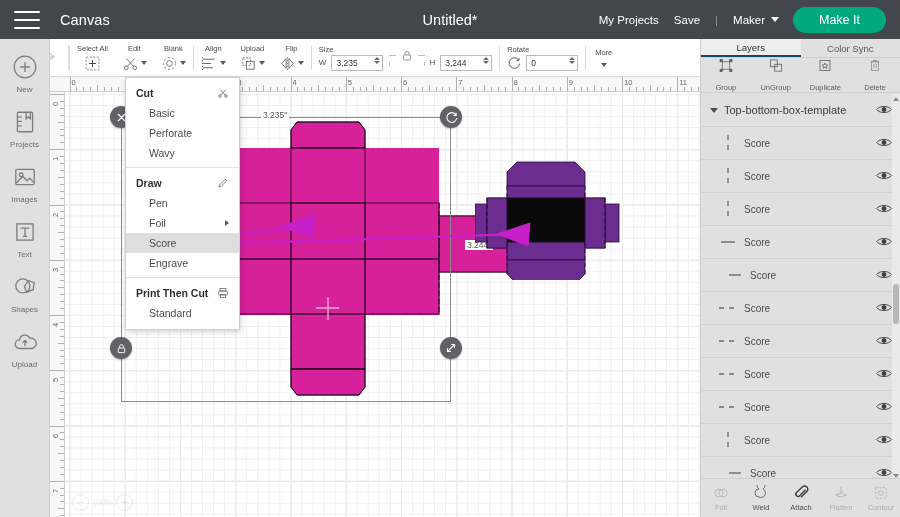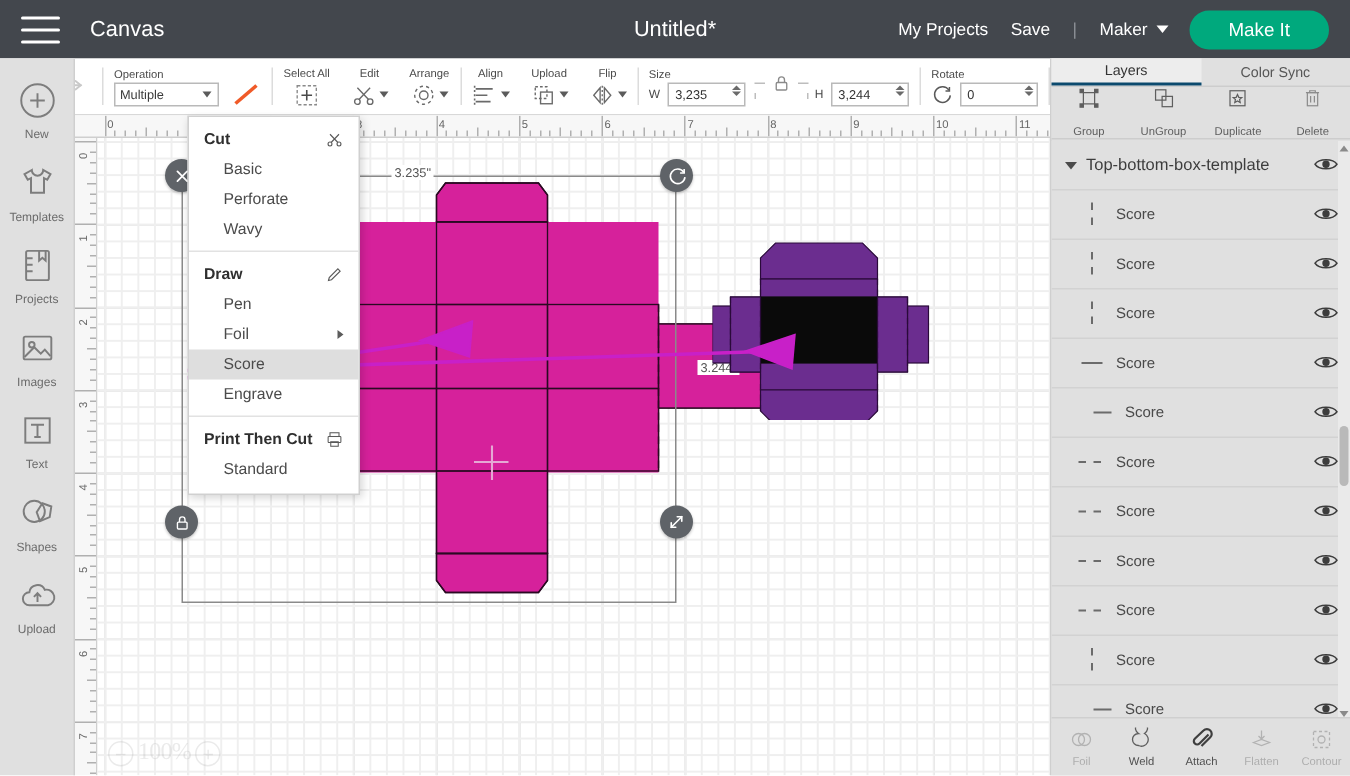--- a/index.html
+++ b/index.html
@@ -130,21 +130,21 @@
   .dimlabel {
     position: absolute; font-size: 8.5px; color: #555; background: #fff;
     padding: 0 2px; white-space: nowrap;
   }
   .zoomctl {
     position: absolute; bottom: 6px; left: 22px; display: flex; align-items: center;
     gap: 3px; opacity: .2;
   }
   .zcbtn { width: 17px; height: 17px; border: 1.5px solid #9a9a9a; border-radius: 50%;
            display:flex; align-items:center; justify-content:center; font-size: 13px; color: #9a9a9a; cursor: pointer;}
-  .zctxt { font-size: 16px; color: #9a9a9a; letter-spacing: -.5px; font-family: Liberation Serif, serif; }
+  .zctxt { font-size: 10px; color: #9a9a9a; letter-spacing: -.5px; font-family: Liberation Serif, serif; }
 
   
   .opmenu {
     position: absolute; top: 77px; left: 125px; width: 115px;
     background: #ffffff; border: 1px solid #d0d0d0;
     box-shadow: 1px 2px 6px rgba(0,0,0,.18);
     z-index: 40; padding: 4px 0 6px;
   }
   .om-head {
     display: flex; align-items: center; justify-content: space-between;
@@ -241,34 +241,20 @@
     </div>
     <div class="redo">
       <svg width="17" height="17" viewBox="0 0 24 24" fill="none" stroke="#c9c9c9" stroke-width="1.8" stroke-linecap="round">
         <path d="M16 7 L21 11 L16 15"></path>
           <path d="M21 11 h-11 a5 5 0 0 0 0 9 h3"></path>
       </svg>
     </div>
   </div>
   <div class="tb-sep"></div>
 
-  <div class="tb-field">
-    <div class="tb-lbl">Operation</div>
-    <div class="irow">
-      <div class="opselect">
-        <span>Multiple</span>
-        <div class="tri"></div>
-      </div>
-      <div class="penstroke">
-        <svg width="20" height="16" viewBox="0 0 20 16">
-          <line x1="3" y1="14" x2="17" y2="2" stroke="#f05a28" stroke-width="2.4"></line>
-        </svg>
-      </div>
-    </div>
-  </div>
   <div class="tb-sep"></div>
 
   <div class="tb-icon-btn">
     <div class="tb-lbl">Select All</div>
     <svg width="17" height="17" viewBox="0 0 24 24">
       <rect x="3" y="3" width="18" height="18" fill="none" stroke="#8a8a8a" stroke-width="1.3" stroke-dasharray="3 2"></rect>
       <path d="M12 7 v10 M7 12 h10" stroke="#4a4a4a" stroke-width="1.5"></path>
     </svg>
   </div>
 
@@ -278,21 +264,21 @@
       <svg width="17" height="17" viewBox="0 0 24 24" fill="none" stroke="#6a6a6a" stroke-width="1.3">
         <circle cx="6" cy="18" r="2.6"></circle>
           <circle cx="18" cy="18" r="2.6"></circle>
         <path d="M7.5 16 L18 5 M16.5 16 L6 5"></path>
       </svg>
       <div class="tri"></div>
     </div>
   </div>
 
   <div class="tb-icon-btn">
-    <div class="tb-lbl">Arrange</div>
+    <div class="tb-lbl">Blank</div>
     <div class="irow">
       <svg width="17" height="17" viewBox="0 0 24 24" fill="none" stroke="#6a6a6a" stroke-width="1.3">
         <circle cx="12" cy="12" r="4"></circle>
         <circle cx="12" cy="12" r="8.5" stroke-dasharray="3 3"></circle>
       </svg>
       <div class="tri"></div>
     </div>
   </div>
   <div class="tb-sep"></div>
 
@@ -403,28 +389,20 @@
   <div class="sb-item">
     <div class="sb-ico">
       <svg width="26" height="26" viewBox="0 0 24 24" fill="none" stroke="#7d7d7d" stroke-width="1.2">
         <circle cx="12" cy="12" r="10"></circle>
           <path d="M12 7.5 v9 M7.5 12 h9"></path>
       </svg>
     </div>
     <div class="sb-lbl">New</div>
   </div>
 
-  <div class="sb-item">
-    <div class="sb-ico">
-      <svg width="26" height="26" viewBox="0 0 24 24" fill="none" stroke="#7d7d7d" stroke-width="1.2">
-        <path d="M8.5 4 L4 6.5 L6 10 L8 9 v9 h8 v-9 l2 1 l2-3.5 L15.5 4 a3.5 3.5 0 0 1 -7 0 Z"></path>
-      </svg>
-    </div>
-    <div class="sb-lbl">Templates</div>
-  </div>
 
   <div class="sb-item">
     <div class="sb-ico">
       <svg width="26" height="26" viewBox="0 0 24 24" fill="none" stroke="#7d7d7d" stroke-width="1.2">
         <rect x="5" y="3" width="14" height="18" rx="1"></rect>
         <path d="M5 7.5 h4 M5 11.5 h4 M5 15.5 h4"></path>
         <path d="M13 3 v6 l2-1.7 L17 9 V3"></path>
       </svg>
     </div>
     <div class="sb-lbl">Projects</div>

